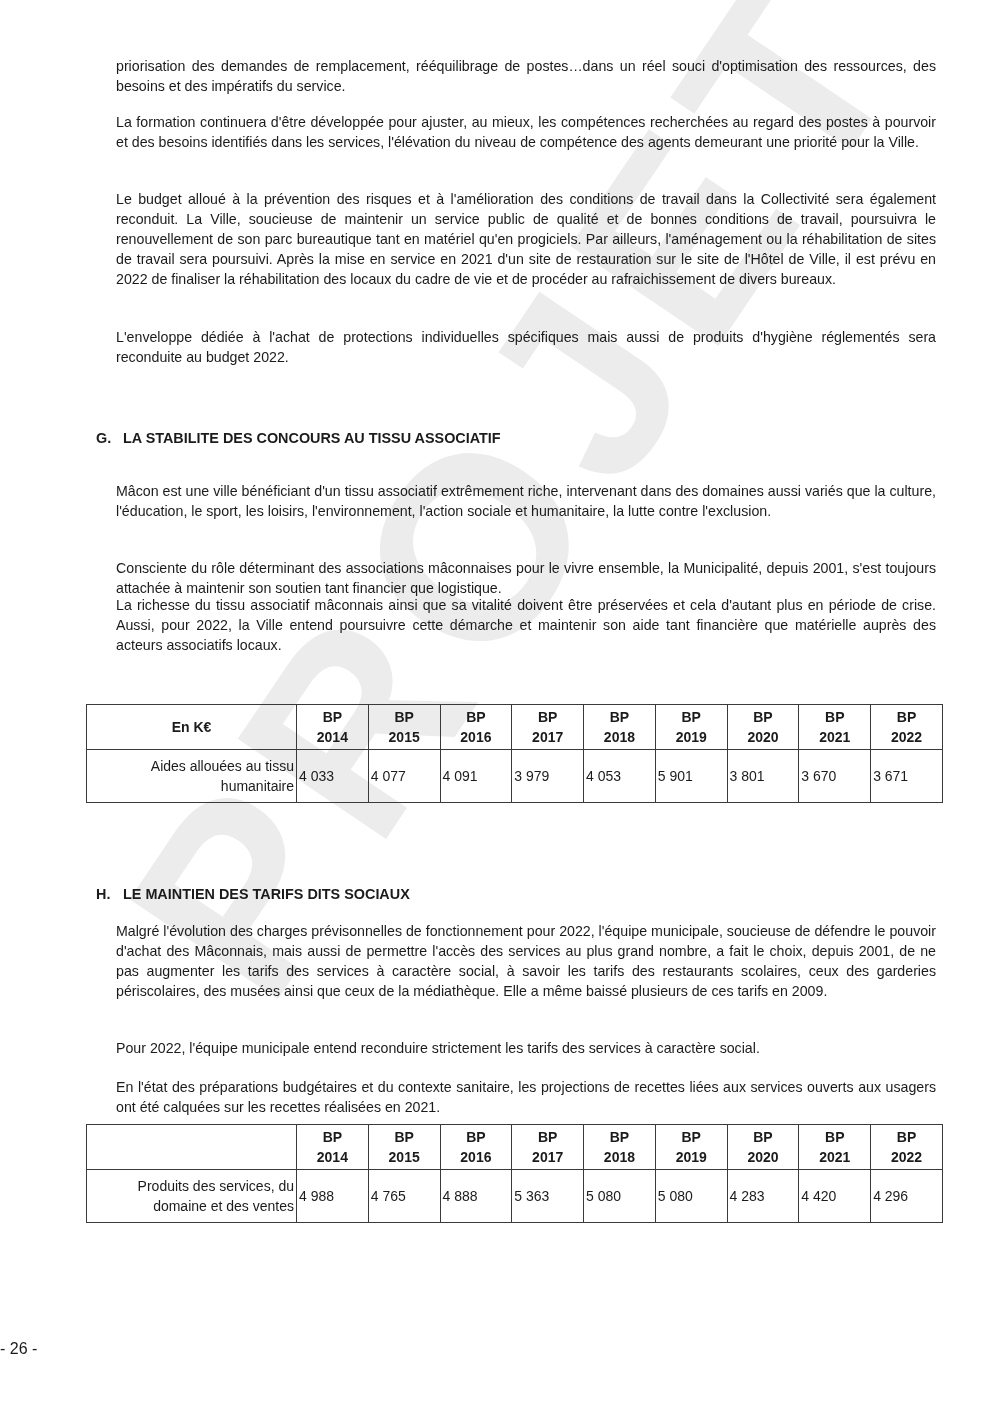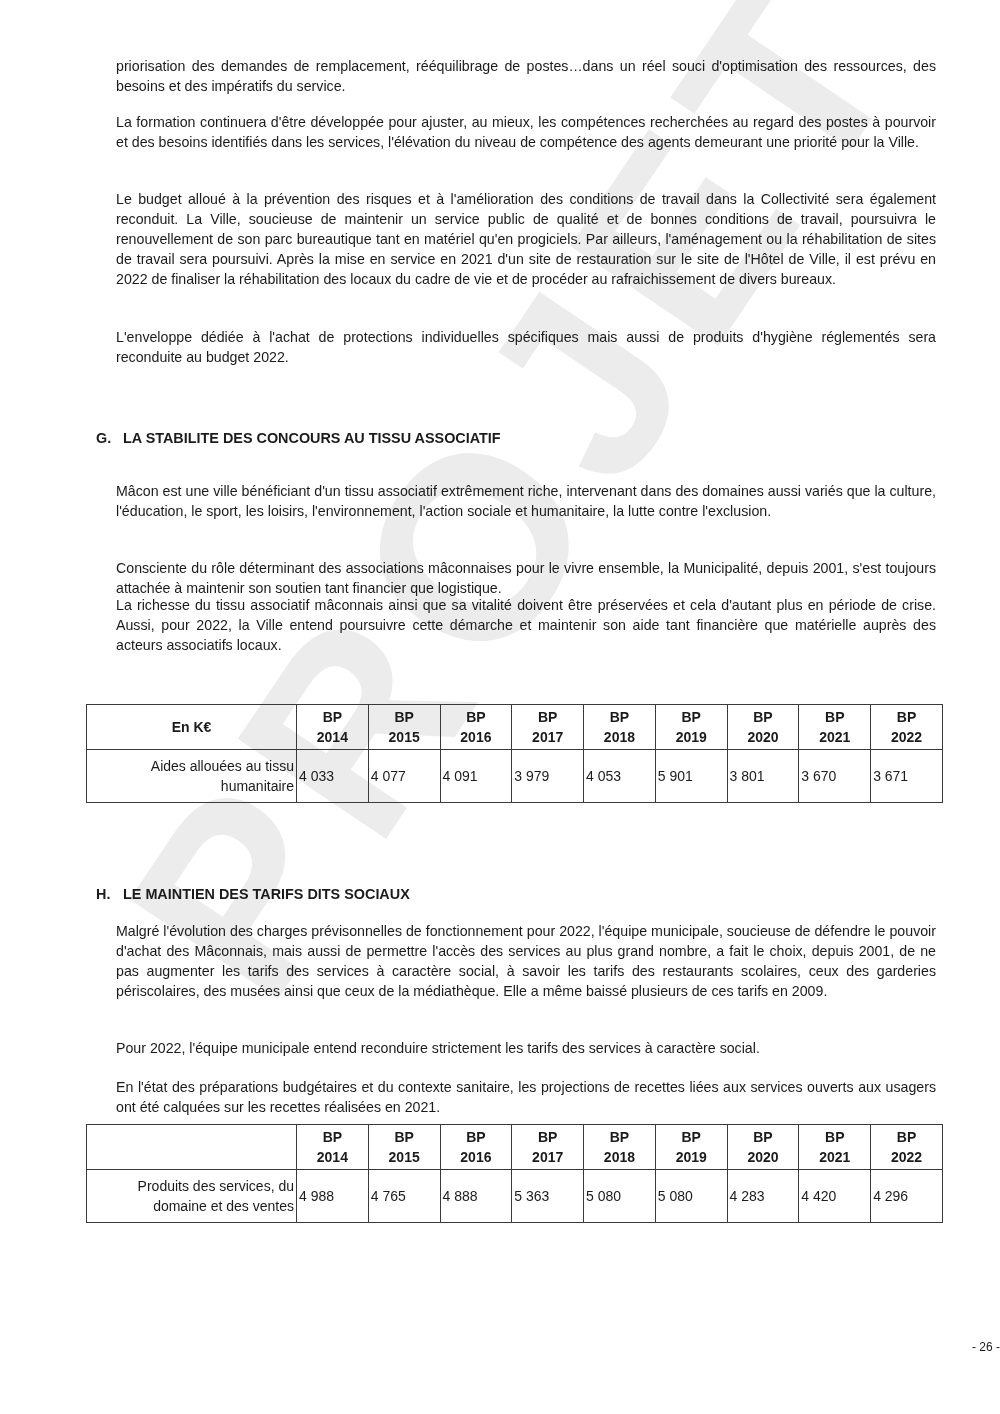--- a/index.html
+++ b/index.html
@@ -32,21 +32,21 @@
     border: 1.5px solid #3a3a3a; padding: 0 2px;
   }
   table.budget th {
     font-weight: bold; text-align: center; line-height: 20px; height: 44px;
   }
   table.budget th.first { width: 205px; }
   table.budget td.label { text-align: right; line-height: 20px; height: 52px; padding-left: 3px; }
   table.budget td.num { text-align: left; vertical-align: middle; }
   .pagenum {
     position: absolute; left: 0; width: 1000px; top: 1340px;
-    text-align: right; font-size: 12px;
+    text-align: left; font-size: 16px;
   }
 </style>
 </head>
 <body>
 
 <div class="watermark">PROJET</div>
 
 <div class="page">
 
   <p class="p" style="top:48px">priorisation des demandes de remplacement, rééquilibrage de postes…dans un réel souci d'optimisation des ressources, des besoins et des impératifs du service.</p>

